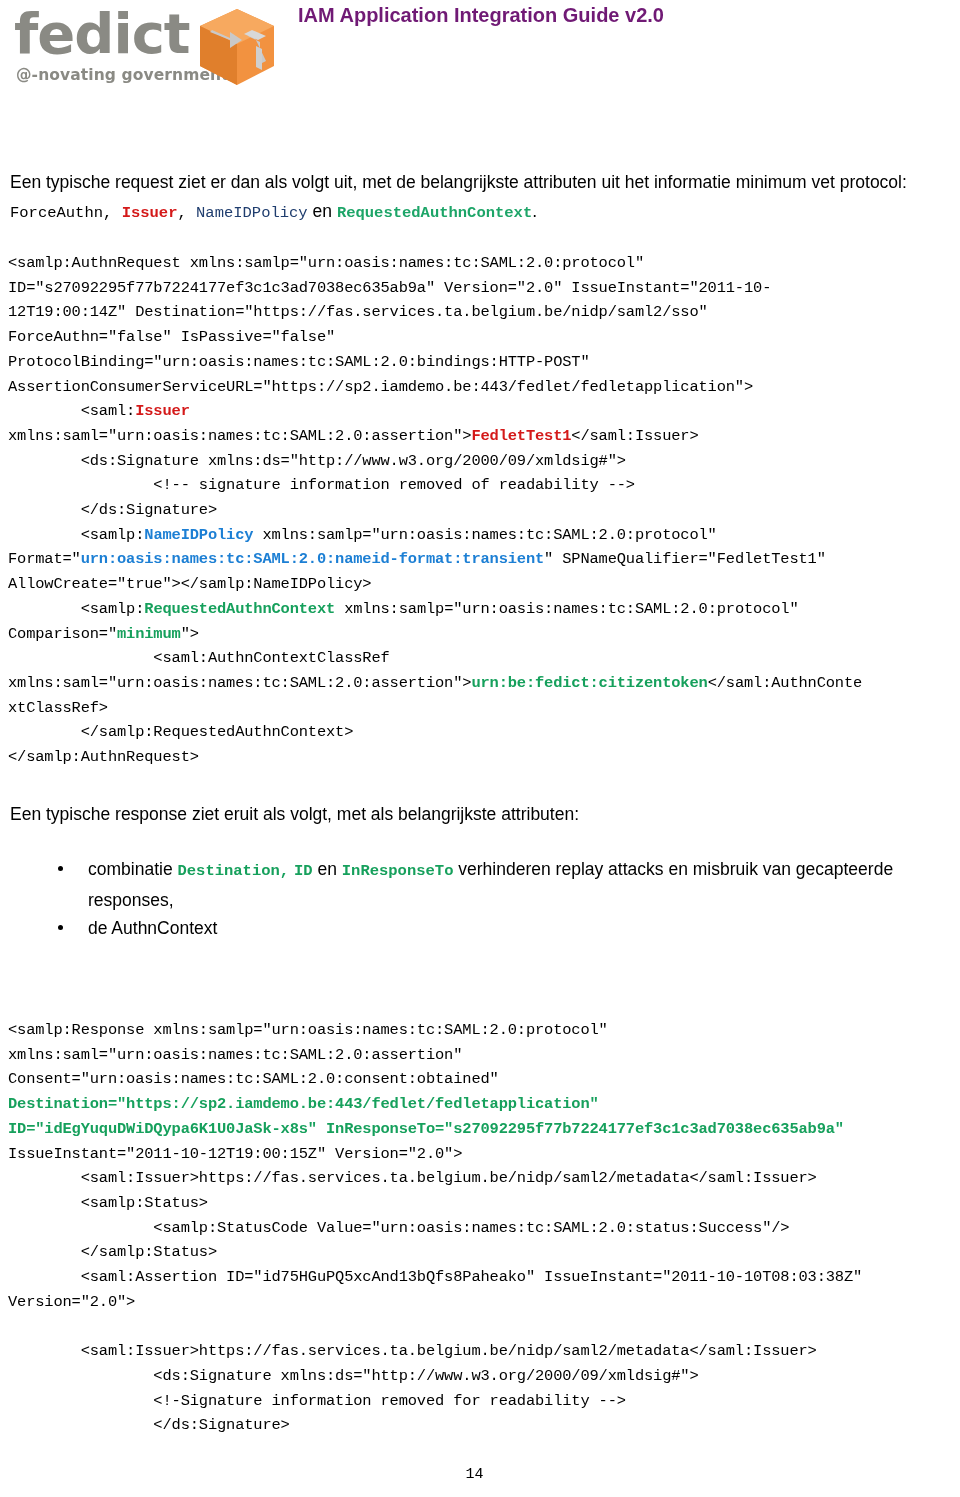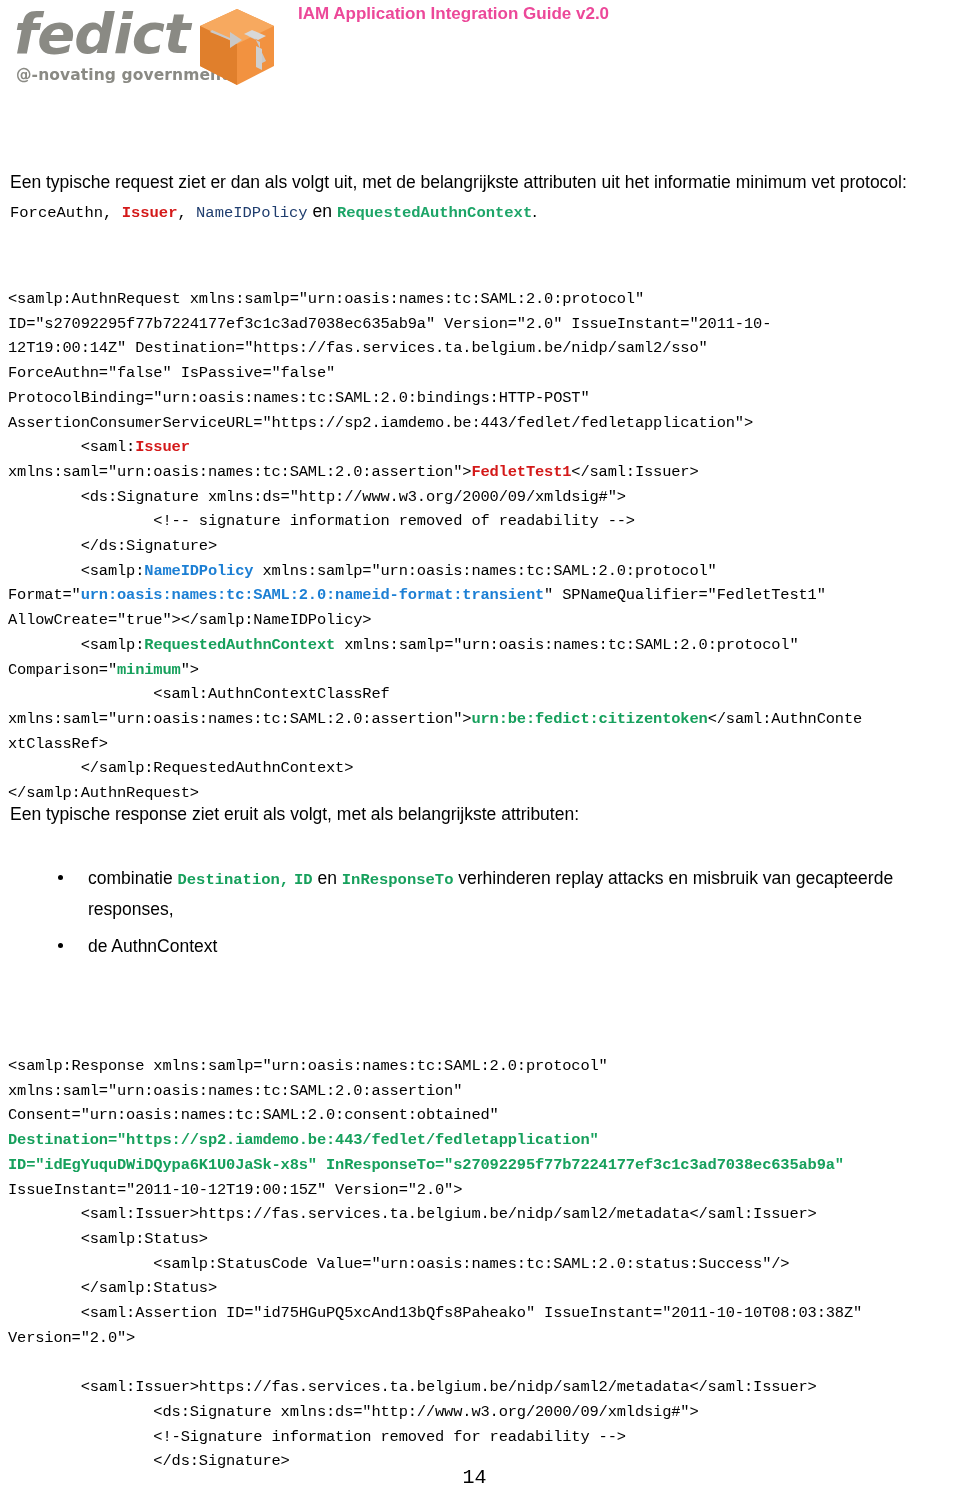--- a/index.html
+++ b/index.html
@@ -30,44 +30,43 @@
   }
   .logo-text {
     position: absolute;
     left: 6px; top: 2px;
     font-family: "DejaVu Sans", sans-serif;
     font-size: 56px;
     font-weight: 700;
     letter-spacing: -1px;
     color: #8a8a84;
     line-height: 56px;
-    font-style: italic;
   }
   .logo-tagline {
     position: absolute;
     left: 8px; top: 62px;
     font-family: "DejaVu Sans", sans-serif;
     font-size: 15.5px;
     font-weight: 600;
     color: #8a8a84;
     letter-spacing: 0.1px;
     white-space: nowrap;
   }
   .logo-cube {
     position: absolute;
     left: 188px; top: 2px;
     width: 82px; height: 82px;
   }
   .doc-title {
     position: absolute;
     left: 298px; top: 4px;
     font-family: "Liberation Sans", sans-serif;
-    font-size: 17px;
+    font-size: 20px;
     font-weight: 700;
-    color: #ec4899;
+    color: #701a75;
     white-space: nowrap;
   }
 
   
   .para {
     position: absolute;
     font-family: "Liberation Sans", sans-serif;
     font-size: 17.5px;
     line-height: 29px;
     color: #000;
@@ -88,59 +87,57 @@
 
   
   .code {
     position: absolute;
     font-family: "Liberation Mono", "DejaVu Sans Mono", monospace;
     font-size: 15.4px;
     line-height: 24.7px;
     white-space: pre;
     color: #000;
     letter-spacing: -0.15px;
-    margin-top: 36px;
   }
   #code-request  { left: 8px; top: 251px; }
   #code-response { left: 8px; top: 1018px; }
 
   
   .bullets {
     position: absolute;
     left: 10px; top: 855px;
     width: 948px;
     margin: 0;
     padding: 0;
     list-style: none;
   }
   .bullets li {
     position: relative;
     padding-left: 78px;
     font-family: "Liberation Sans", sans-serif;
     font-size: 17.5px;
     line-height: 28.5px;
     color: #000;
-    margin-top: 9px;
   }
   .bullets li .bullet-dot {
     position: absolute;
     left: 48px; top: 11px;
     width: 5px; height: 5px;
     background: #000;
     border-radius: 50%;
   }
 
   
   .page-num {
     position: absolute;
     left: 0; top: 1466px;
     width: 949px;
     text-align: center;
     font-family: "Liberation Mono", "DejaVu Sans Mono", monospace;
-    font-size: 20px;
+    font-size: 15px;
     color: #000;
   }
 </style>
 </head>
 <body>
 
 <div class="header">
 
   <div class="logo-wrap">
     <div class="logo-text">fedict</div>

